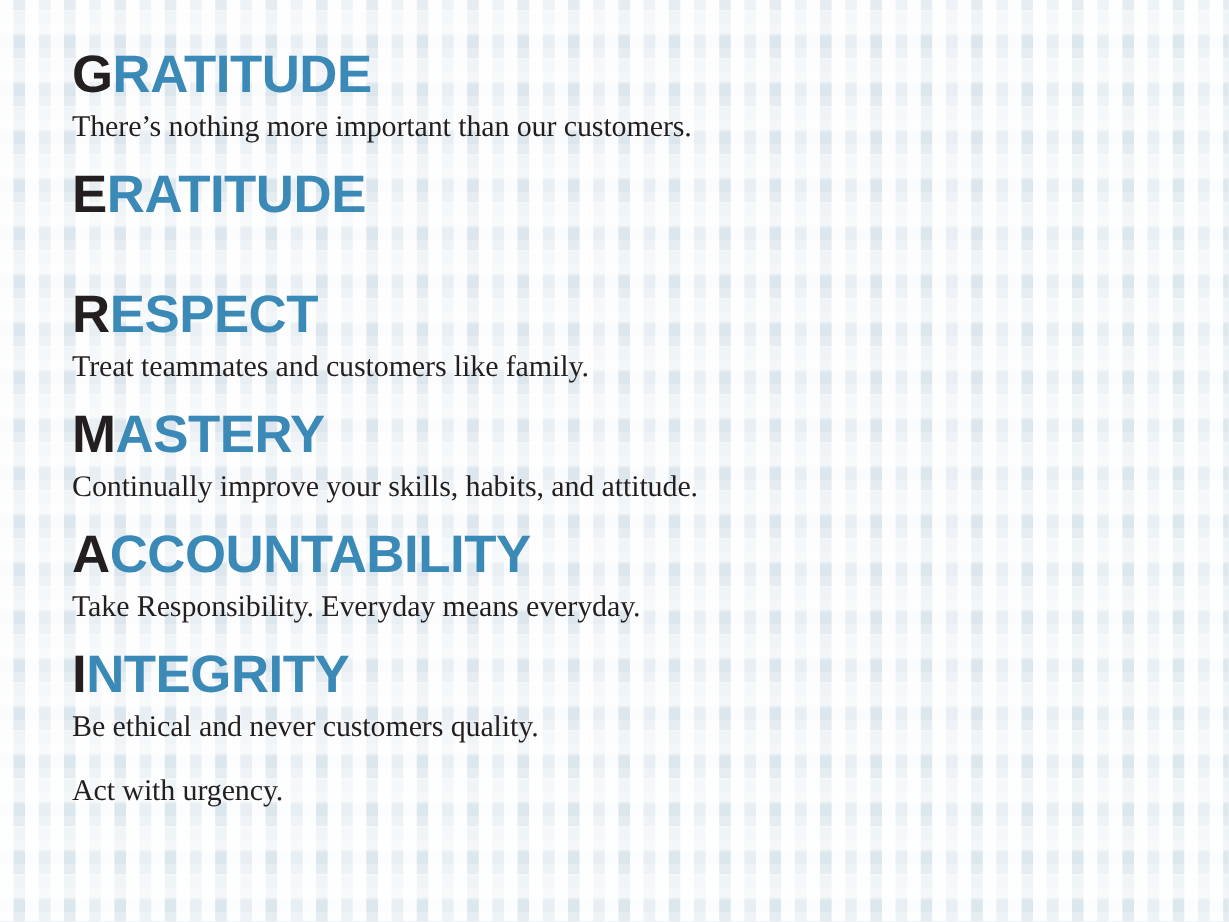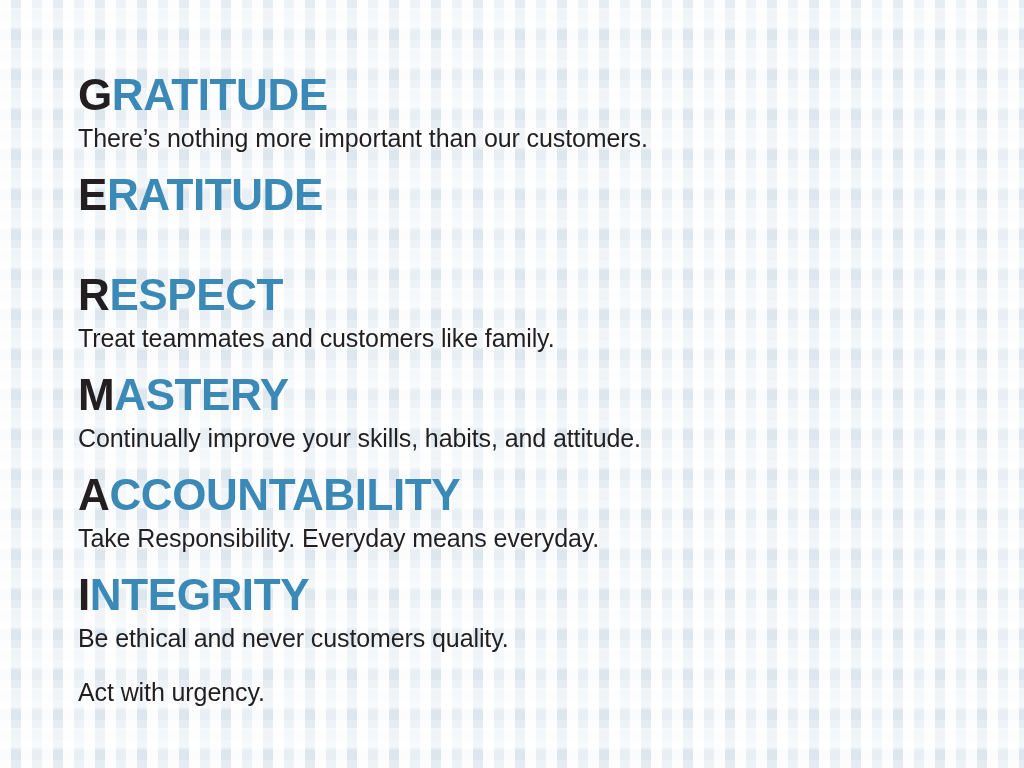--- a/index.html
+++ b/index.html
@@ -50,41 +50,40 @@
   }
 
   #content {
     position: relative;
     z-index: 3;
     padding: 0;
   }
 
   .value-block {
     position: absolute;
-    left: 78px;
-    margin-top: 32px;
+    left: 60px;
   }
 
   .value-heading {
     margin: 0;
     font-family: "Liberation Sans", sans-serif;
     font-weight: bold;
     font-size: 44px;
     line-height: 46px;
     letter-spacing: -0.4px;
     color: #3a89b6;
     white-space: nowrap;
   }
   .value-heading .initial {
     color: #231f20;
   }
 
   .value-desc {
     margin: 6px 0 0 0;
-    font-family: Liberation Sans, sans-serif;
+    font-family: Liberation Serif, serif;
     font-weight: normal;
     font-size: 25px;
     line-height: 28px;
     letter-spacing: -0.1px;
     color: #231f20;
     white-space: nowrap;
   }
 </style>
 </head>
 <body>

